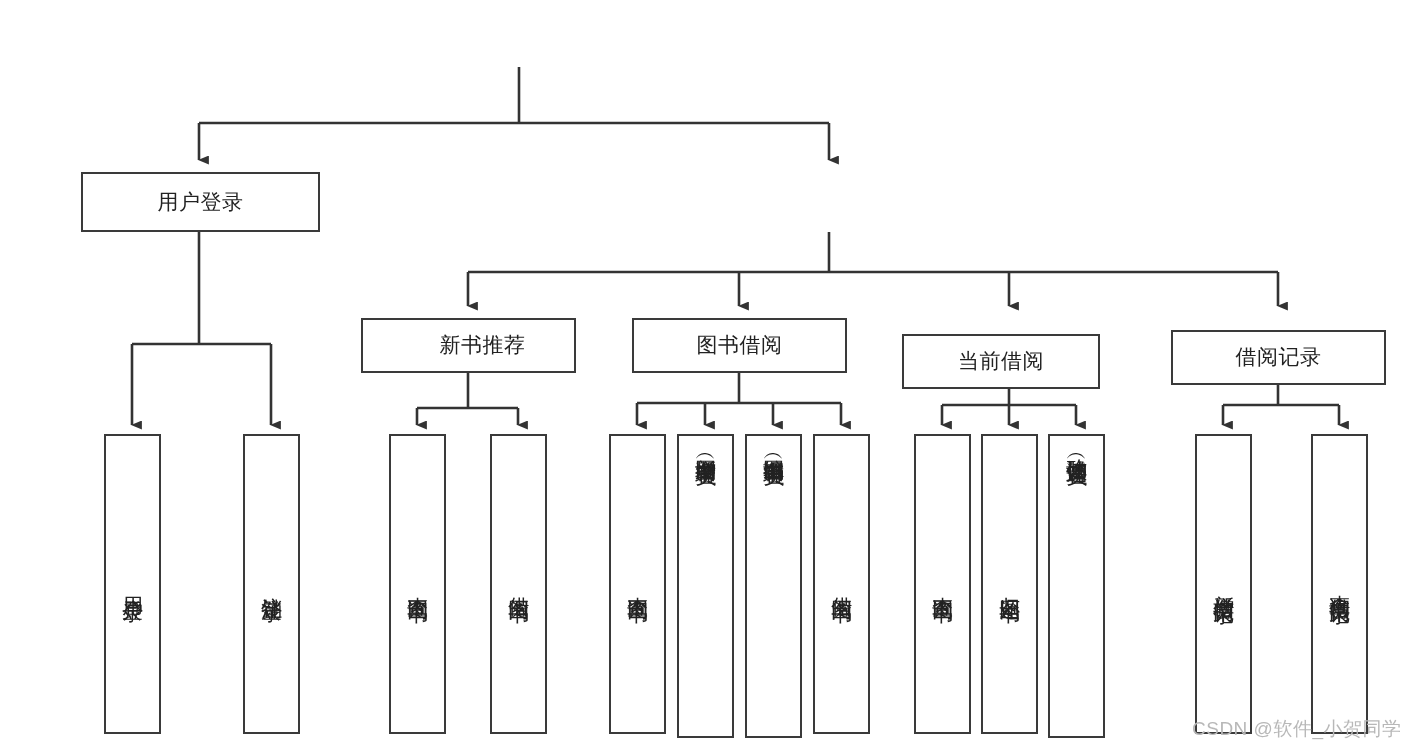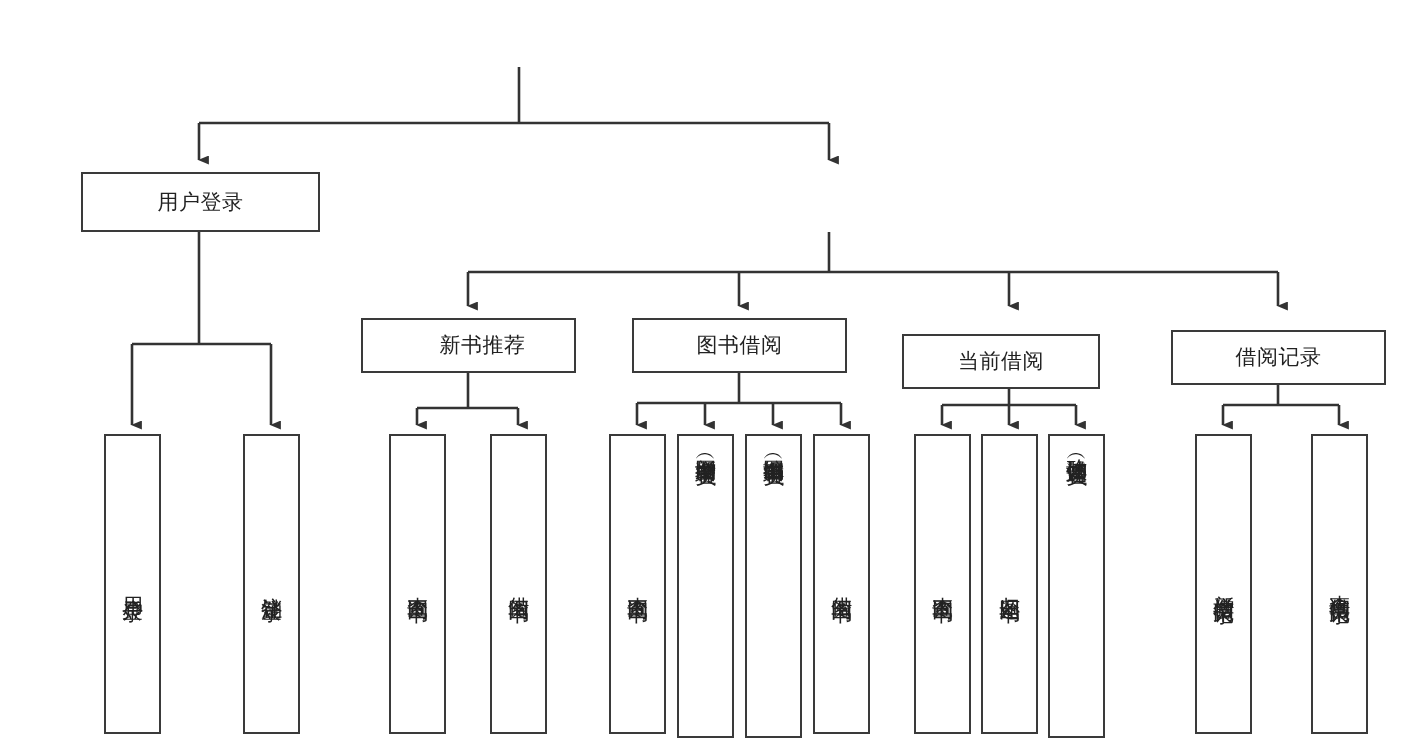--- a/index.html
+++ b/index.html
@@ -184,14 +184,15 @@
     <span class="label">确认归还（管理员）</span>
   </div>
 
   <div class="node leaf center-v" style="left:1195px; top:434px; width:57px; height:300px;">
     <span class="label">新增借阅记录</span>
   </div>
   <div class="node leaf center-v" style="left:1311px; top:434px; width:57px; height:300px;">
     <span class="label">查询借阅记录</span>
   </div>
 
+  <div class="watermark" style="left:1192px; top:716px;">CSDN @软件_小贺同学</div>
 
 </div>
 
 </body></html>

